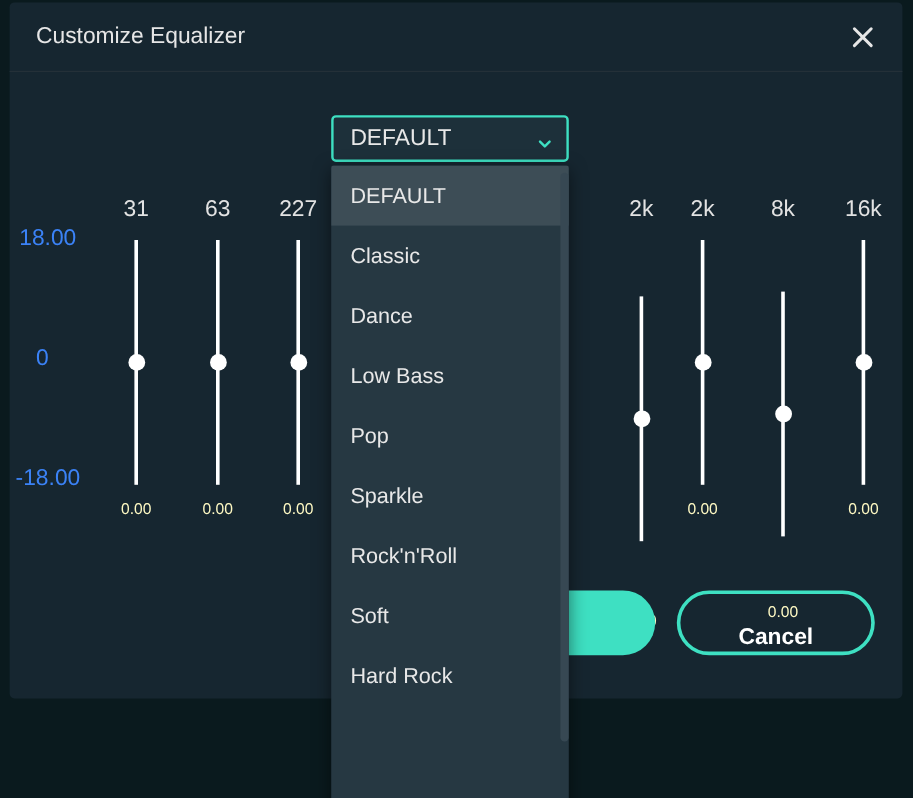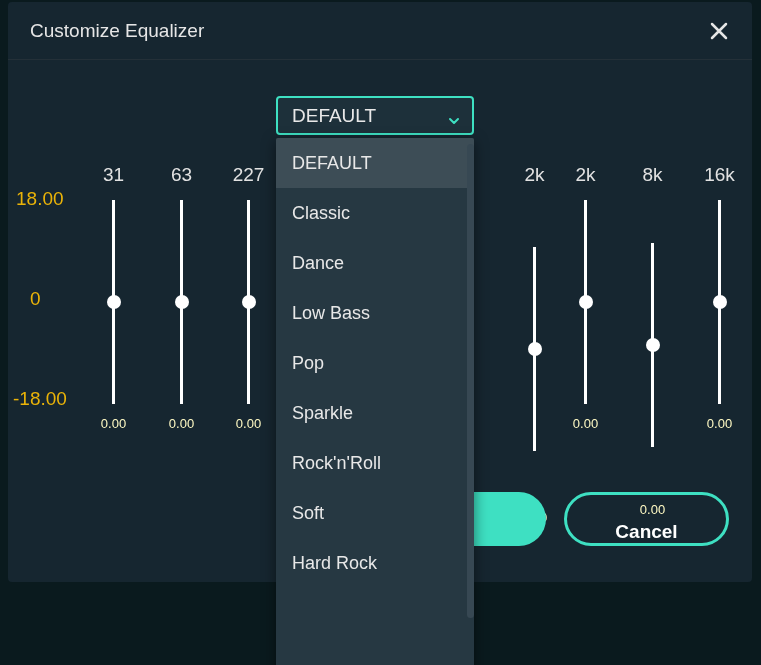--- a/index.html
+++ b/index.html
@@ -63,21 +63,21 @@
     height: 50px;
     display: flex; align-items: center;
     padding-left: 16px;
     color: #e8e8e8;
     font-size: 18px;
     cursor: pointer;
   }
   .dd-item.sel { background: #3d4d56; }
 
   
-  .scale-label { position: absolute; color: #eab308; font-size: 19px; text-align: right; }
+  .scale-label { position: absolute; color: #3b82f6; font-size: 19px; text-align: right; }
   .scale-max { left: 8px; top: 128px; }
   .scale-mid { left: 22px; top: 228px; }
   .scale-min { left: 5px; top: 328px; }
 
   
   .eq-col {
     position: absolute;
     width: 67px;
     top: 100px;
     display: flex; flex-direction: column; align-items: center;

